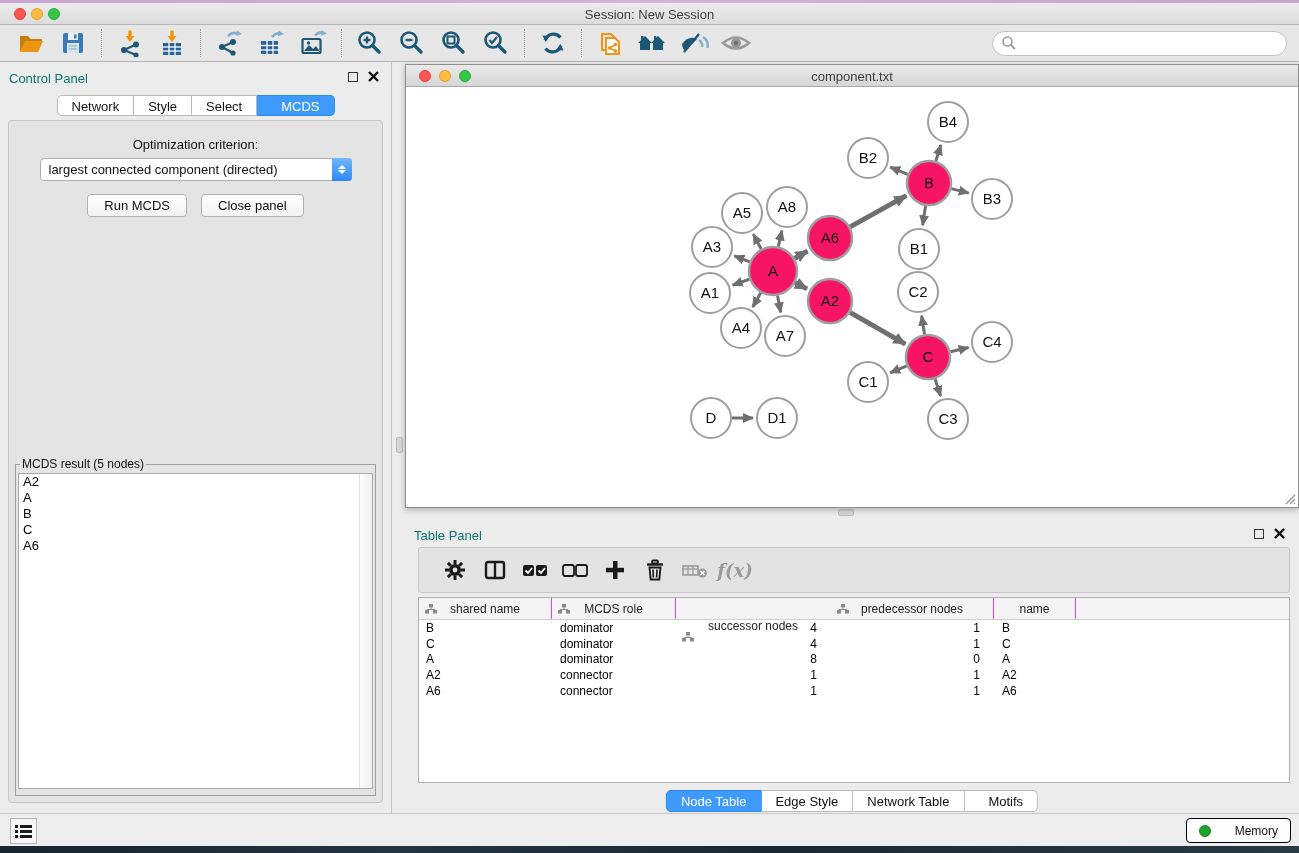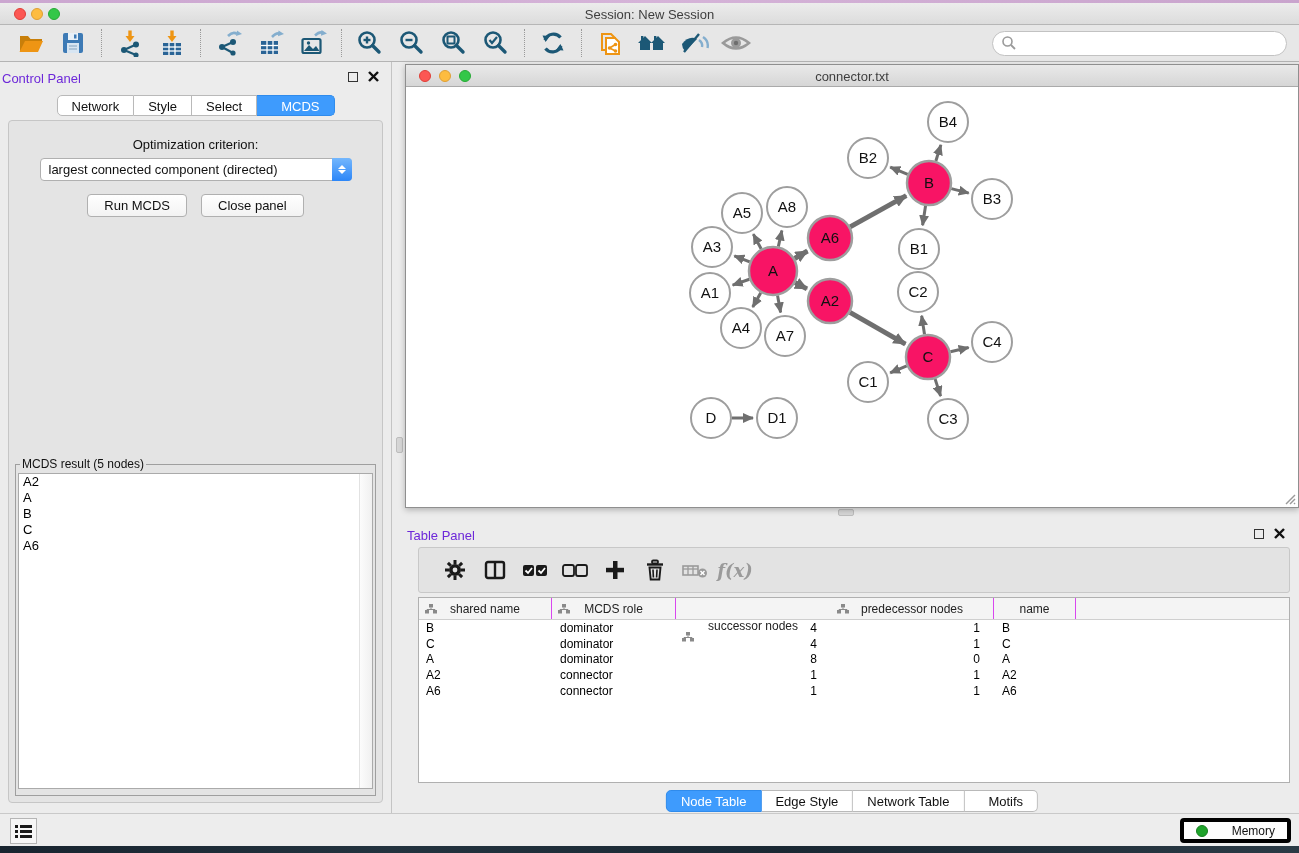--- a/index.html
+++ b/index.html
@@ -28,21 +28,21 @@
   .tb-sep { width:1px; height:28px; border-left:1px dotted #9a9a9a; margin:0 7px; }
   #search-box { margin-left:auto; width:295px; height:25px; background:#fff;
     border:1px solid #c2c2c2; border-radius:13px; display:flex; align-items:center;
     padding-left:8px; margin-right:2px; }
   #search-box input { border:none; outline:none; font-size:13px; width:250px;
     font-family:"Liberation Sans",sans-serif; background:transparent; }
 
   
   #control-panel { left:0; top:62px; width:392px; height:751px; background:#ececec;
     border-right:1px solid #c4c4c4; }
-  .panel-head { position:absolute; left:2px; top:9px; font-size:13px; color:#6d28d9; }
+  .panel-head { position:absolute; left:9px; top:9px; font-size:13px; color:#0f766e; }
   .panel-ctrl { position:absolute; top:9px; display:flex; gap:10px; align-items:center; }
   .float-box { width:10px; height:10px; border:1.5px solid #333; display:inline-block; }
   .tabs { position:absolute; display:flex; }
   .tab { height:21px; line-height:21px; padding:0 14px; font-size:13px; color:#111;
     background:#fff; border:1px solid #b9b9b9; border-left:none; text-align:center; }
   .tab:first-child { border-left:1px solid #b9b9b9; border-radius:5px 0 0 5px; }
   .tab:last-child { border-radius:0 5px 5px 0;padding-left:24px; }
   .tab.active { background:#3e9bfd; color:#fff; border-color:#2f8bec; }
   #cp-tabs { left:50%; transform:translateX(-50%); top:33px; }
   #cp-body { position:absolute; left:8px; right:8px; top:58px; bottom:10px;
@@ -108,21 +108,21 @@
   #tp-tabs { left:50%; transform:translateX(-50%); top:271px; }
   #tp-tabs .tab { height:22px; line-height:22px; }
 
   
   #status-bar { left:0; top:813px; width:1299px; height:33px; background:#ededed;
     border-top:1px solid #c9c9c9; }
   #list-btn { position:absolute; left:10px; top:4px; width:27px; height:26px;
     background:#f6f6f6; border:1px solid #b5b5b5; display:flex; align-items:center;
     justify-content:center; }
   #memory-btn { position:absolute; right:8px; top:4px; height:25px;
-    background:#fdfdfd; border:4px solid #000000; border-radius:4px; display:flex;
+    background:#fdfdfd; border:1px solid #000000; border-radius:4px; display:flex;
     align-items:center; gap:24px; padding:0 12px; font-size:12px; color:#111; }
   #memory-btn .dot { width:12px; height:12px; border-radius:50%; background:#1fa32b;
     border:1px solid #168020; }
   #bottom-strip { left:0; top:846px; width:1299px; height:7px;
     background:linear-gradient(90deg,#18242f,#23333f 30%,#1a2833 60%,#2a3a45); }
 </style>
 </head>
 <body>
 
 <div id="top-strip" class="abs"></div>
@@ -333,21 +333,21 @@
 </div>
 
 <div class="split-v abs"></div>
 <div class="split-h abs"></div>
 
 <div id="net-window" class="abs">
   <div id="net-titlebar">
     <span class="tl red" style="left:13px"></span>
     <span class="tl yel" style="left:33px"></span>
     <span class="tl grn" style="left:53px"></span>
-    <div class="win-title">connector.txt</div>
+    <div class="win-title">component.txt</div>
   </div>
   <svg id="graph-svg" width="892" height="420">
     <defs>
       <marker id="arrow" markerUnits="userSpaceOnUse" markerWidth="11" markerHeight="10" refX="10" refY="5" orient="auto">
           <path d="M0 0 L11 5 L0 10 Z" fill="#6f6f6f"></path>
         </marker>
       <marker id="arrowT" markerUnits="userSpaceOnUse" markerWidth="13" markerHeight="12" refX="12" refY="6" orient="auto">
           <path d="M0 0 L13 6 L0 12 Z" fill="#6f6f6f"></path>
         </marker>
     </defs>

